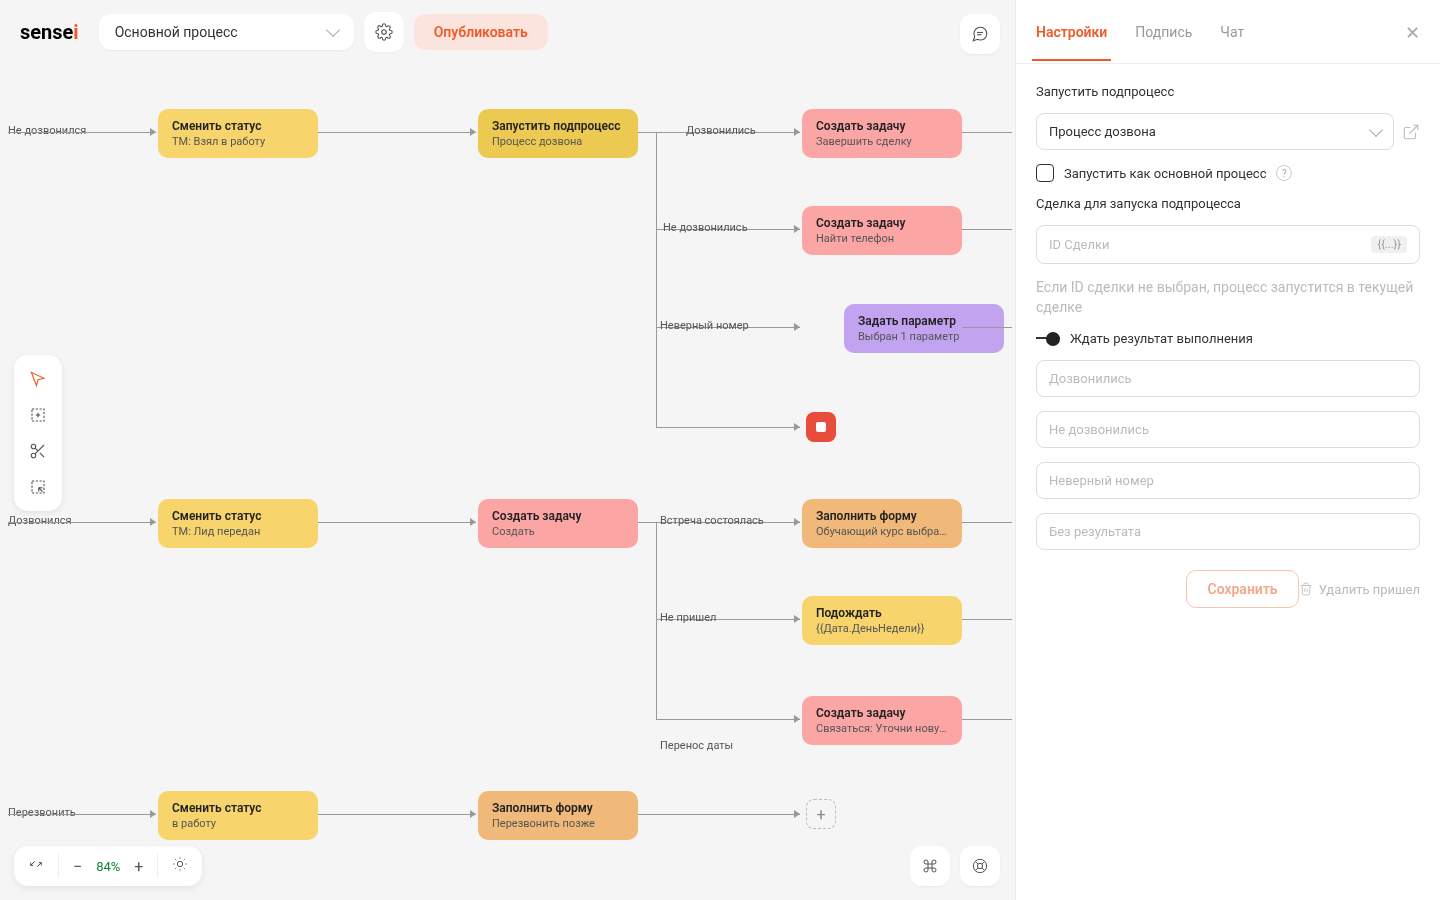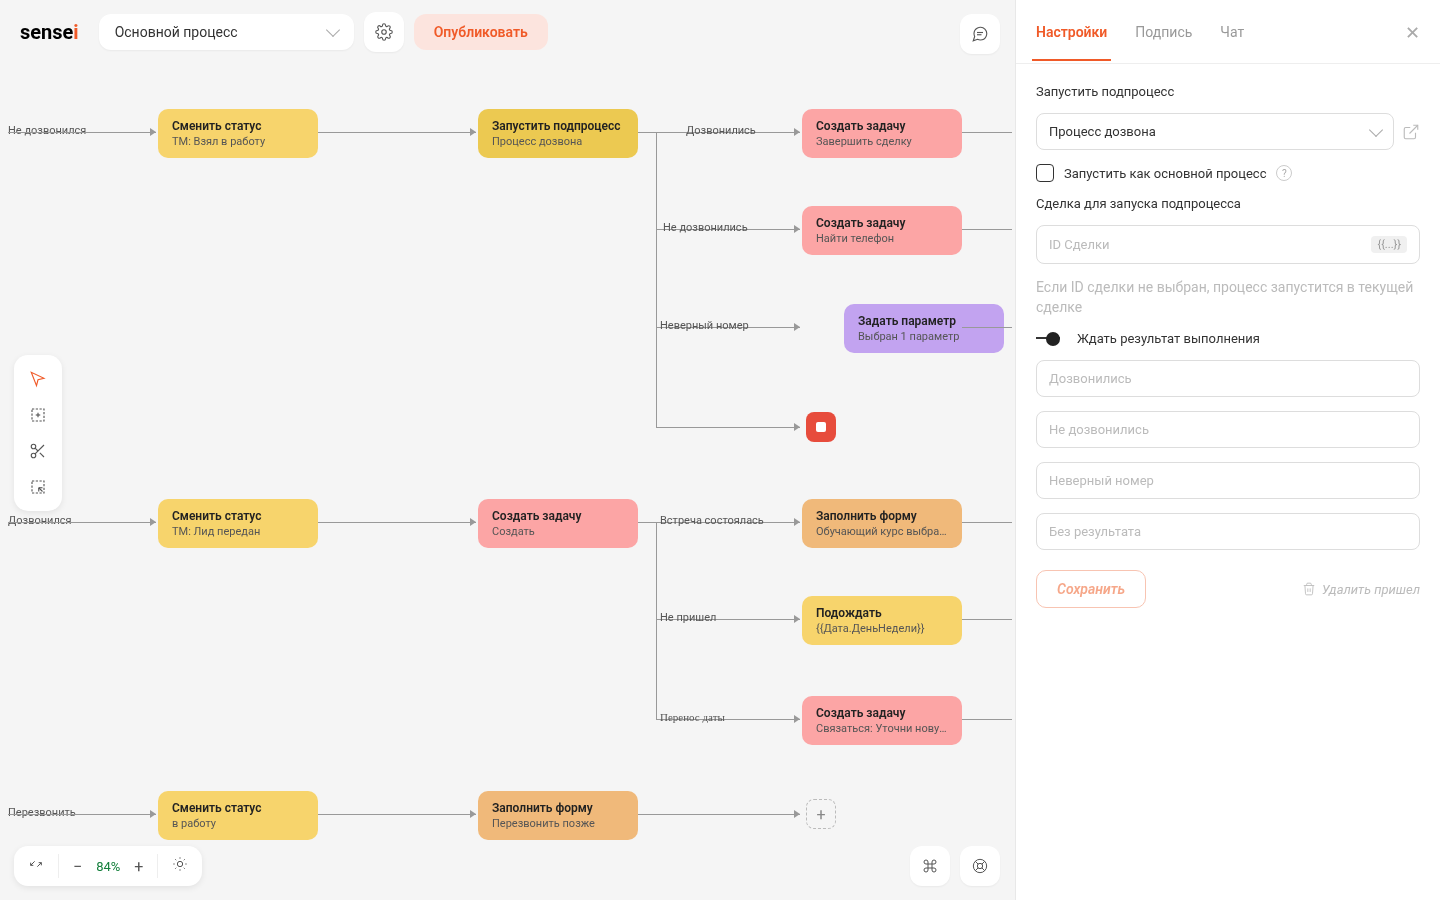--- a/index.html
+++ b/index.html
@@ -60,26 +60,26 @@
 .field-label { font-size: 13px; color: #333; }
 .select-row { display: flex; gap: 8px; align-items: center; }
 .select { flex: 1; border: 1px solid #ddd; border-radius: 8px; padding: 10px 12px; font-size: 13px; color: #333; display: flex; justify-content: space-between; align-items: center; cursor: pointer; }
 .ext-link { width: 18px; height: 18px; color: #bbb; cursor: pointer; }
 .checkbox-row { display: flex; align-items: center; gap: 10px; font-size: 13px; color: #333; }
 .checkbox { width: 18px; height: 18px; border: 1.5px solid #333; border-radius: 4px; cursor: pointer; }
 .help { width: 16px; height: 16px; border: 1px solid #ccc; border-radius: 50%; display: flex; align-items: center; justify-content: center; font-size: 10px; color: #aaa; }
 .input { border: 1px solid #ddd; border-radius: 8px; padding: 10px 12px; font-size: 13px; color: #333; display: flex; justify-content: space-between; align-items: center; }
 .input .placeholder { color: #bbb; }
 .hint { font-size: 14px; color: #bbb; line-height: 1.4; }
-.toggle-row { display: flex; align-items: center; gap: 17px; font-size: 13px; color: #333; }
+.toggle-row { display: flex; align-items: center; gap: 10px; font-size: 13px; color: #333; }
 .toggle { width: 24px; height: 14px; position: relative; }
 .toggle::before { content: ""; position: absolute; left: 0; right: 0; top: 5px; height: 2px; background: #333; }
 .toggle::after { content: ""; position: absolute; right: 0; top: 0; width: 14px; height: 14px; background: #222; border-radius: 50%; }
 .result-input { border: 1px solid #ddd; border-radius: 8px; padding: 10px 12px; font-size: 13px; color: #bbb; cursor: text; }
-.panel-actions { display: flex; justify-content: space-between; align-items: center; margin-top: 6px; font-style: italic; }
+.panel-actions { display: flex; justify-content: flex-end; align-items: center; margin-top: 6px; }
 .save-btn { border: 1px solid #f8c4b2; color: #f6a789; padding: 10px 20px; border-radius: 10px; font-size: 14px; font-weight: 600; cursor: pointer; }
 .delete-link { color: #bbb; font-size: 13px; display: flex; align-items: center; gap: 6px; cursor: pointer; }
 .brace-badge { background: #f0f0f0; color: #999; font-size: 11px; padding: 2px 6px; border-radius: 4px; }
 </style>
 </head>
 <body>
 
 <div class="header">
   <div class="logo"><span>sense</span><span class="dot">i</span></div>
   <div class="dropdown process">
@@ -184,21 +184,21 @@
   <div class="arrow" style="left:794px; top:551px;"></div>
   <div class="label" style="left:660px; top:547px;">Не пришел</div>
   <div class="node yellow" style="left:802px; top:532px;">
     <div class="title">Подождать</div>
     <div class="sub">{{Дата.ДеньНедели}}</div>
   </div>
   <div class="connector" style="left:962px; top:555px; width:50px;"></div>
 
   <div class="connector" style="left:656px; top:655px; width:144px;"></div>
   <div class="arrow" style="left:794px; top:651px;"></div>
-  <div class="label" style="left:660px; top:647px;font-family:Liberation Serif, serif;">Перенос даты</div>
+  <div class="label" style="left:660px; top:675px;">Перенос даты</div>
   <div class="node blue" style="left:802px; top:632px;">
     <div class="title">Создать задачу</div>
     <div class="sub">Связаться: Уточни новую...</div>
   </div>
   <div class="connector" style="left:962px; top:655px; width:50px;"></div>
 
   <div class="label" style="left:8px; top:742px;">Перезвонить</div>
   <div class="connector" style="left:8px; top:750px; width:148px;"></div>
   <div class="arrow" style="left:150px; top:746px;"></div>
   <div class="node yellow" style="left:158px; top:727px;">

